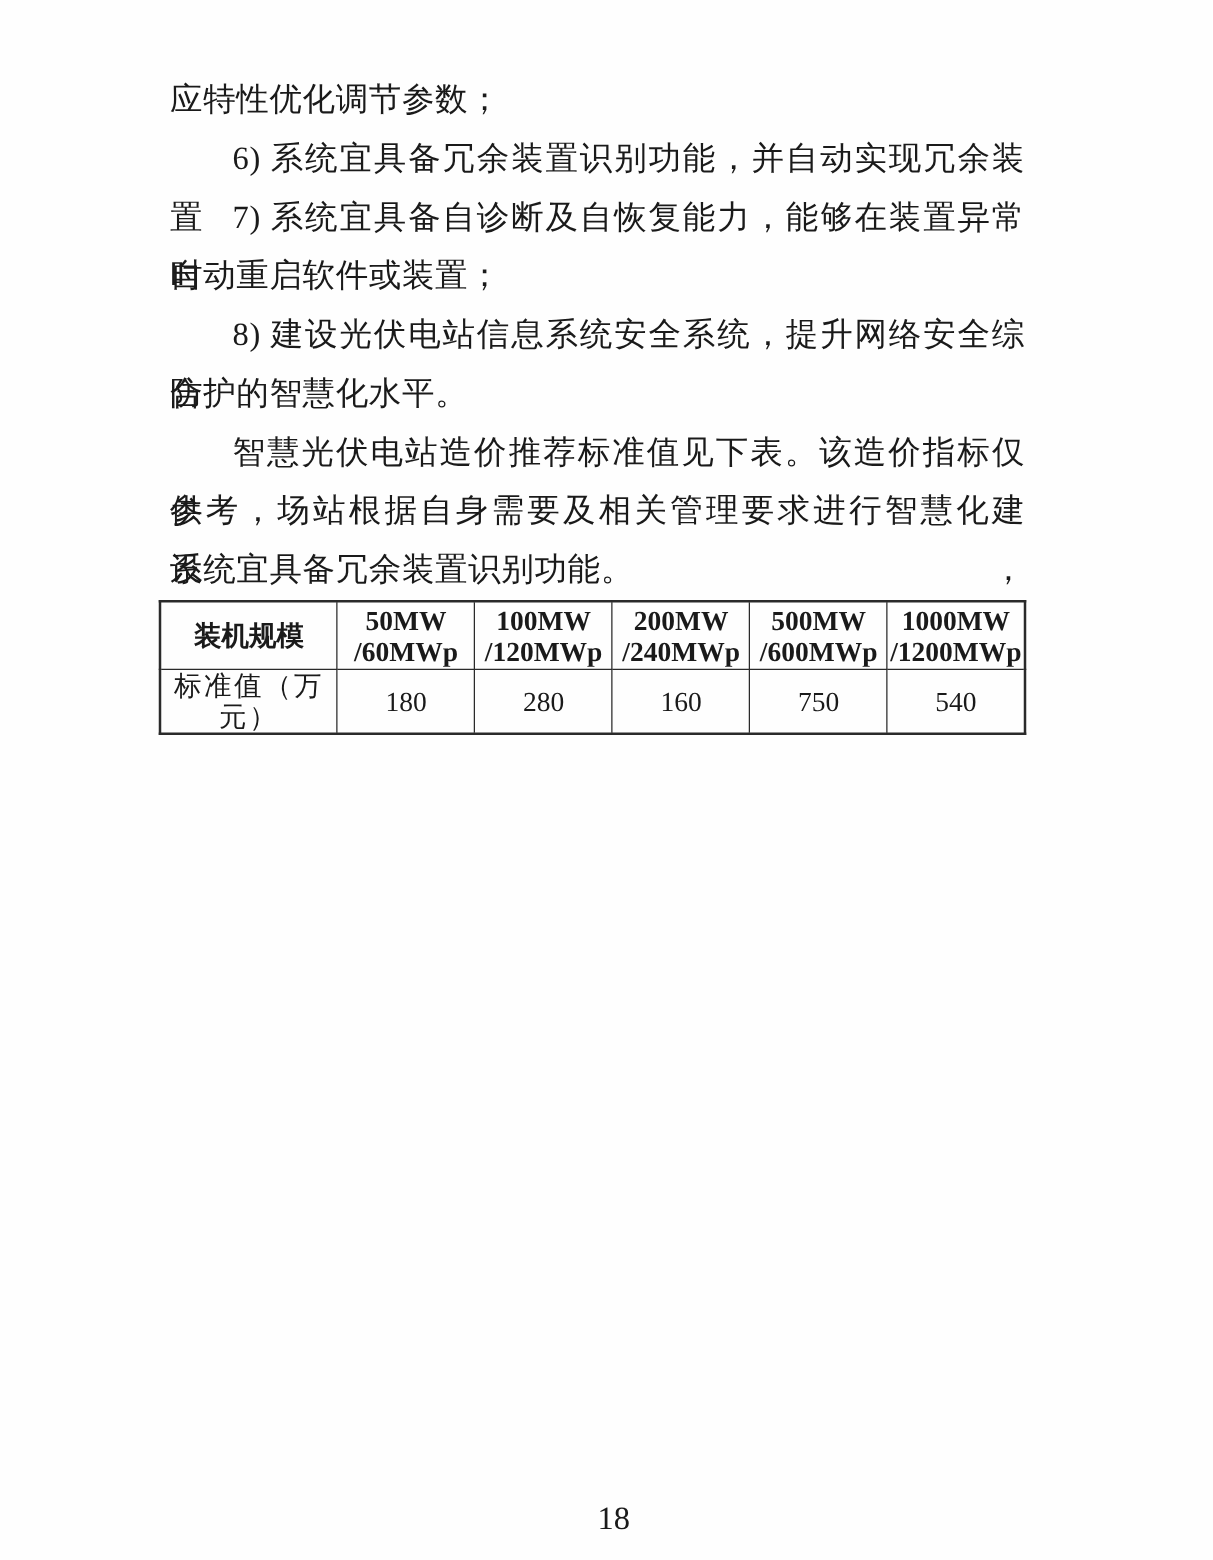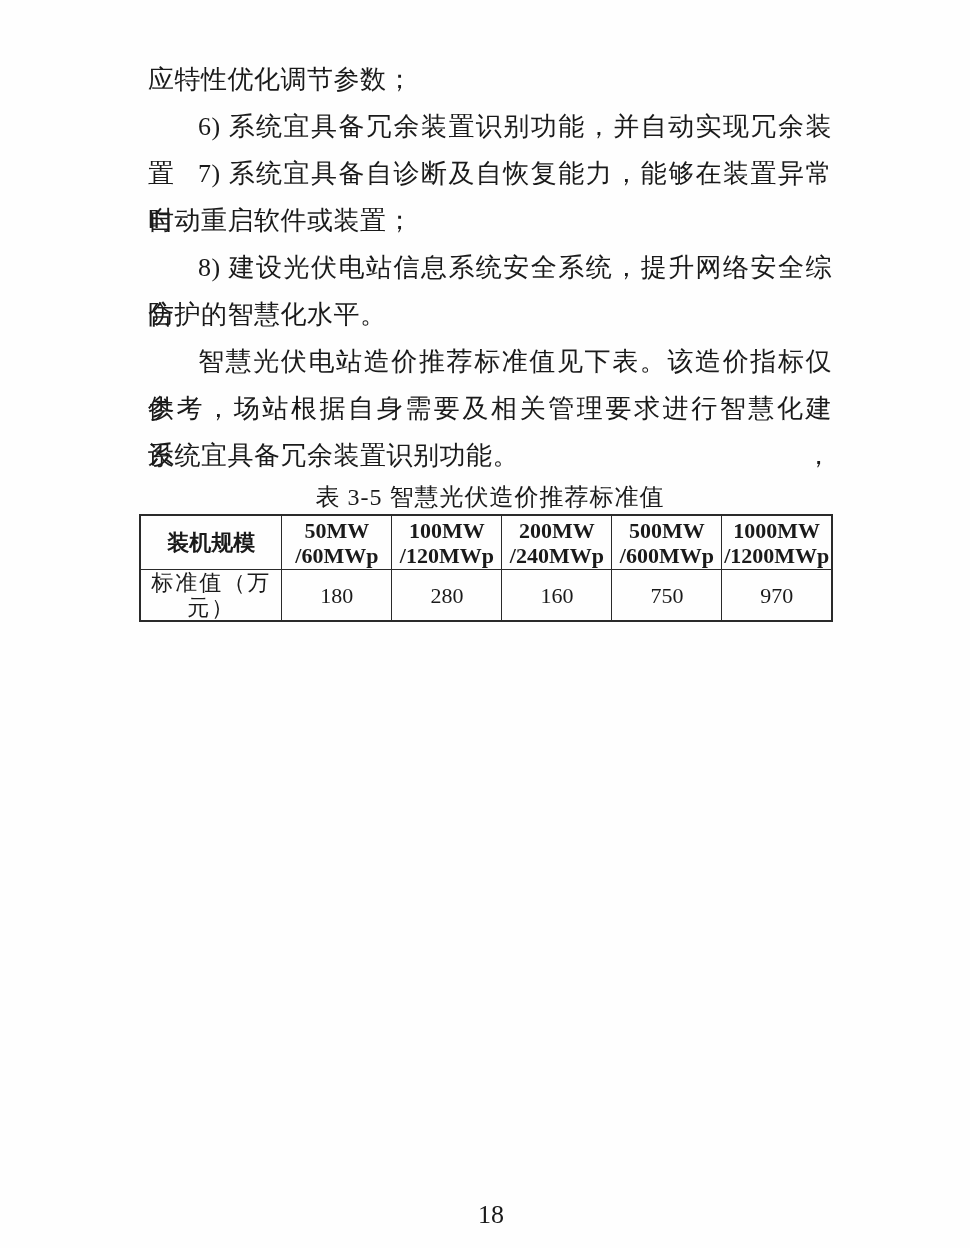--- a/index.html
+++ b/index.html
@@ -11,21 +11,21 @@
     position: relative;
     width: 970px;
     height: 1248px;
     background: #fefefe;
     font-family: "Liberation Serif", "DejaVu Serif", serif;
     color: #1a1a1a;
     overflow: hidden;
   }
   .content {
     position: absolute;
-    left: 148px;
+    left: 136px;
     top: 56px;
     width: 684px;
   }
   .line {
     font-size: 26px;
     line-height: 47px;
     height: 47px;
     letter-spacing: 0.5px;
     white-space: nowrap;
   }
@@ -93,21 +93,20 @@
     <div class="line">应特性优化调节参数；</div>
     <div class="line indent fill">6) 系统宜具备冗余装置识别功能，并自动实现冗余装置</div>
     <div class="line indent fill">7) 系统宜具备自诊断及自恢复能力，能够在装置异常时</div>
     <div class="line">自动重启软件或装置；</div>
     <div class="line indent fill">8) 建设光伏电站信息系统安全系统，提升网络安全综合</div>
     <div class="line">防护的智慧化水平。</div>
     <div class="line indent fill">智慧光伏电站造价推荐标准值见下表。该造价指标仅供</div>
     <div class="line fill">参考，场站根据自身需要及相关管理要求进行智慧化建设，</div>
     <div class="line">系统宜具备冗余装置识别功能。</div>
 
-    <div class="caption">表 3-5 智慧光伏造价推荐标准值</div>
 
     <table class="cost-table">
       <colgroup>
         <col class="c0">
           <col class="cn">
           <col class="cn">
           <col class="cn">
           <col class="cn">
           <col class="cn">
       </colgroup>
@@ -134,21 +133,21 @@
           <span class="hdr-line">1000MW</span>
           <span class="hdr-line">/1200MWp</span>
         </th>
       </tr>
       <tr class="data-row">
         <td class="row-label">标准值（万元）</td>
         <td>180</td>
         <td>280</td>
         <td>160</td>
         <td>750</td>
-        <td>970</td>
+        <td>540</td>
       </tr>
     </tbody>
       </table>
   </div>
 
   <div class="page-number">18</div>
 
 </div>
 
 </body></html>

